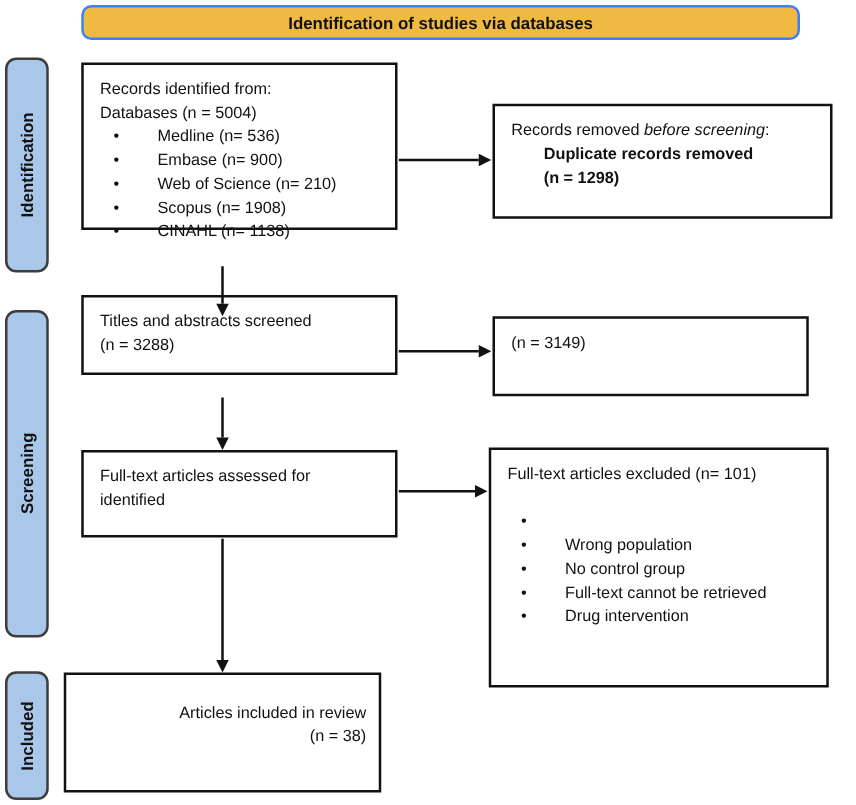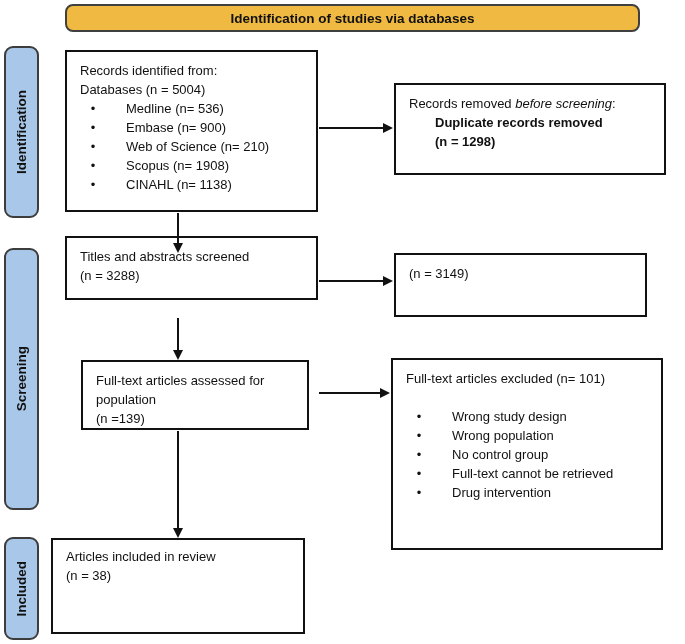--- a/index.html
+++ b/index.html
@@ -1,43 +1,43 @@
 <!DOCTYPE html>
 <html><head>
 <meta charset="utf-8">
 <style>
   html,body{margin:0;padding:0;background:#fff;}
   body{font-family:"Liberation Sans",sans-serif;color:#111;}
   .canvas{position:relative;width:685px;height:644px;background:#fff;overflow:hidden;}
 
   
   .banner{position:absolute;left:65px;top:4px;width:575px;height:28px;
-    background:#F0B941;border:2px solid #404040;border-radius:8px;
+    background:#F0B941;border:2px solid #3b82f6;border-radius:8px;
     display:flex;align-items:center;justify-content:center;box-sizing:border-box;}
   .banner span{font-weight:bold;font-size:13.5px;}
 
   
   .phase{position:absolute;left:4px;width:35px;background:#A9C7E8;
     border:2px solid #3d3d3d;border-radius:9px;box-sizing:border-box;
     display:flex;align-items:center;justify-content:center;}
   .phase span{writing-mode:vertical-rl;transform:rotate(180deg);
     font-weight:bold;font-size:13.5px;white-space:nowrap;}
   .phase.identification{top:46px;height:172px;}
   .phase.screening{top:248px;height:262px;}
   .phase.included{top:537px;height:103px;}
 
   
   .fbox{position:absolute;background:#fff;border:2px solid #111;
     box-sizing:border-box;font-size:13px;line-height:19px;}
   .fbox .pad{padding:9px 10px 0 13px;}
-  .box-records{left:65px;top:50px;width:253px;height:162px;}
+  .box-records{left:65px;top:50px;width:253px;height:134px;}
   .box-removed{left:394px;top:83px;width:272px;height:92px;}
   .box-screened{left:65px;top:236px;width:253px;height:64px;}
   .box-tit-excl{left:394px;top:253px;width:253px;height:64px;}
-  .box-eligibility{left:65px;top:360px;width:228px;height:70px;margin-left:16px;}
+  .box-eligibility{left:65px;top:360px;width:253px;height:70px;}
   .box-ft-excl{left:391px;top:358px;width:272px;height:192px;}
   .box-included{left:51px;top:538px;width:254px;height:96px;}
 
   .indent1{padding-left:26px;font-weight:bold;}
   .bullets{margin-top:0;}
   .bullet-row{display:flex;}
   .bullet-row .dot{width:26px;text-align:center;flex:0 0 26px;}
   .bullet-row .btxt{padding-left:20px;}
   .gap-line{height:19px;}
 
@@ -115,33 +115,31 @@
 
   <div class="fbox box-tit-excl">
     <div class="pad">
       <div>(n = 3149)</div>
     </div>
   </div>
 
   <div class="fbox box-eligibility">
     <div class="pad">
       <div>Full-text articles assessed for</div>
-      <div>population</div>
-      <div>(n =139)</div>
+      <div>identified</div>
     </div>
   </div>
 
   <div class="fbox box-ft-excl">
     <div class="pad">
       <div>Full-text articles excluded (n= 101)</div>
       <div class="gap-line"></div>
       <div class="bullets">
           <div class="bullet-row">
             <span class="dot">•</span>
-            <span class="btxt">Wrong study design</span>
           </div>
           <div class="bullet-row">
             <span class="dot">•</span>
             <span class="btxt">Wrong population</span>
           </div>
           <div class="bullet-row">
             <span class="dot">•</span>
             <span class="btxt">No control group</span>
           </div>
           <div class="bullet-row">
@@ -150,21 +148,21 @@
           </div>
           <div class="bullet-row">
             <span class="dot">•</span>
             <span class="btxt">Drug intervention</span>
           </div>
         </div>
     </div>
   </div>
 
   <div class="fbox box-included">
-    <div class="pad" style="padding-top:7px;">
+    <div class="pad" style="padding-top:20px;text-align:right;">
       <div>Articles included in review</div>
       <div>(n = 38)</div>
     </div>
   </div>
 
   <div>
     <div class="aline" style="left:319px;top:127px;width:64px;height:2px;"></div>
     <div class="ahead-right" style="left:383px;top:123px;"></div>
   </div>
   <div>

